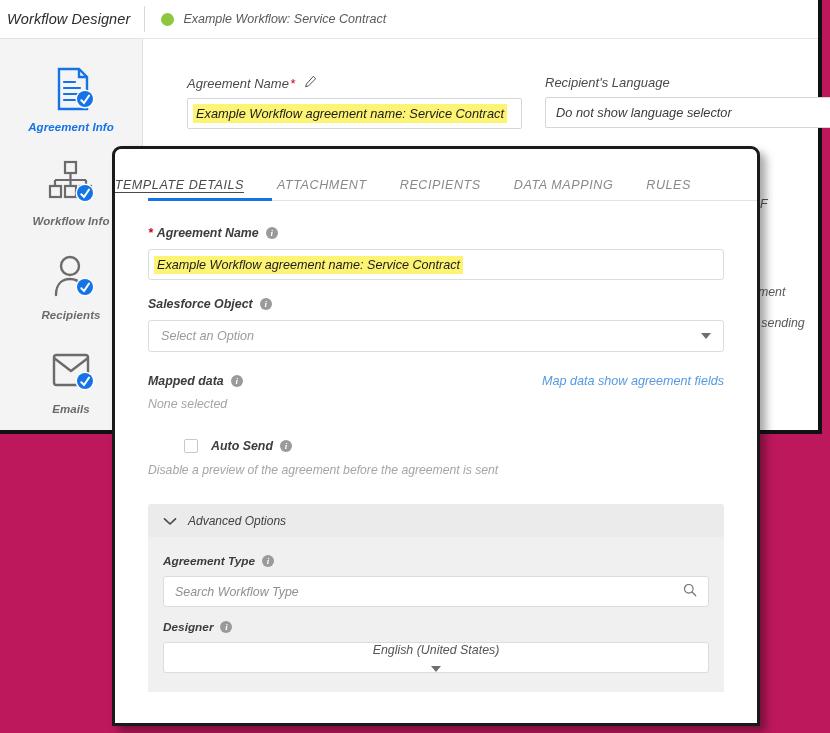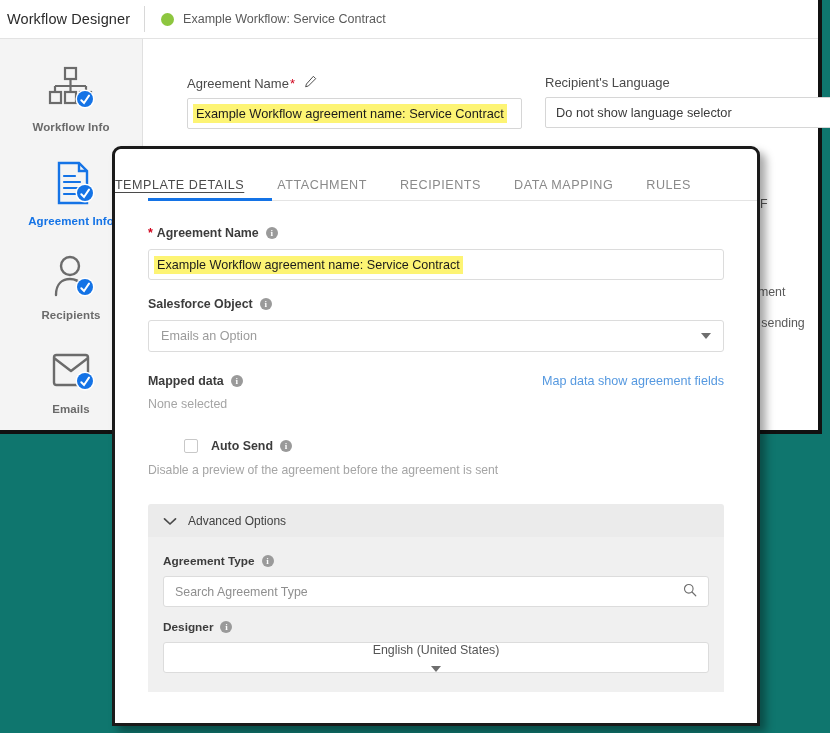--- a/index.html
+++ b/index.html
@@ -3,21 +3,21 @@
 <meta charset="utf-8">
 <style>
   * { box-sizing: border-box; margin: 0; padding: 0; }
   html, body {
     width: 830px; height: 733px;
     background: #ffffff;
     font-family: "Liberation Sans", sans-serif;
     overflow: hidden;
   }
 
-  #root { position: relative; width: 830px; height: 733px; background:#0f766e; }
+  #root { position: relative; width: 830px; height: 733px; background:#be185d;font-style:italic; }
 
   
   .bg-page {
     position: absolute; left: 0; top: 0;
     width: 822px; height: 434px;
     background: #ffffff;
     border-right: 4px solid #111;
     border-bottom: 4px solid #111;
   }
   .topbar {
@@ -159,51 +159,51 @@
   <div class="bg-page">
 
     <div class="topbar">
       <div class="topbar-title">Workflow Designer</div>
       <div class="topbar-sep"></div>
       <div class="status-dot"></div>
       <div class="topbar-sub">Example Workflow: Service Contract</div>
     </div>
 
     <div class="rail">
+
+      <div class="rail-item active">
+        <div class="rail-icon">
+          <svg viewBox="0 0 52 50" width="52" height="50">
+            <path d="M14 4 H34 L42 12 V44 H14 Z" fill="none" stroke="#1473e6" stroke-width="2.4"></path>
+            <path d="M34 4 V12 H42" fill="none" stroke="#1473e6" stroke-width="2.4"></path>
+            <path d="M19 17 H30 M19 23 H35 M19 29 H35 M19 35 H35" stroke="#1473e6" stroke-width="2.2" stroke-linecap="round"></path>
+            <circle cx="40" cy="34" r="9.5" fill="#fff"></circle>
+            <circle cx="40" cy="34" r="8" fill="#1473e6"></circle>
+            <path d="M36.3 35.3 L39 38 L44 30.6" fill="none" stroke="#fff" stroke-width="2" stroke-linecap="round"></path>
+          </svg>
+        </div>
+        <div class="rail-label">Agreement Info</div>
+      </div>
 
       <div class="rail-item">
         <div class="rail-icon">
           <svg viewBox="0 0 52 50" width="52" height="50">
             <rect x="20" y="3" width="11" height="11" fill="none" stroke="#6b6b6b" stroke-width="2.2"></rect>
             <path d="M25.5 14 V21 M10 21 H41 M10 21 V27 M25.5 21 V27 M41 21 V27" fill="none" stroke="#6b6b6b" stroke-width="2.2"></path>
             <rect x="5" y="27" width="11" height="11" fill="none" stroke="#6b6b6b" stroke-width="2.2"></rect>
             <rect x="20" y="27" width="11" height="11" fill="none" stroke="#6b6b6b" stroke-width="2.2"></rect>
             <rect x="35" y="27" width="11" height="11" fill="none" stroke="#6b6b6b" stroke-width="2.2"></rect>
             <circle cx="40" cy="34" r="9.5" fill="#fff"></circle>
             <circle cx="40" cy="34" r="8" fill="#1473e6"></circle>
             <path d="M36.3 35.3 L39 38 L44 30.6" fill="none" stroke="#fff" stroke-width="2" stroke-linecap="round"></path>
           </svg>
         </div>
         <div class="rail-label">Workflow Info</div>
       </div>
 
-      <div class="rail-item active">
-        <div class="rail-icon">
-          <svg viewBox="0 0 52 50" width="52" height="50">
-            <path d="M14 4 H34 L42 12 V44 H14 Z" fill="none" stroke="#1473e6" stroke-width="2.4"></path>
-            <path d="M34 4 V12 H42" fill="none" stroke="#1473e6" stroke-width="2.4"></path>
-            <path d="M19 17 H30 M19 23 H35 M19 29 H35 M19 35 H35" stroke="#1473e6" stroke-width="2.2" stroke-linecap="round"></path>
-            <circle cx="40" cy="34" r="9.5" fill="#fff"></circle>
-            <circle cx="40" cy="34" r="8" fill="#1473e6"></circle>
-            <path d="M36.3 35.3 L39 38 L44 30.6" fill="none" stroke="#fff" stroke-width="2" stroke-linecap="round"></path>
-          </svg>
-        </div>
-        <div class="rail-label">Agreement Info</div>
-      </div>
-
       <div class="rail-item">
         <div class="rail-icon">
           <svg viewBox="0 0 52 50" width="52" height="50">
             <circle cx="25" cy="13" r="9" fill="none" stroke="#6b6b6b" stroke-width="2.4"></circle>
             <path d="M11 42 C11 30 18 26 25 26 C30 26 34 28 37 32" fill="none" stroke="#6b6b6b" stroke-width="2.4" stroke-linecap="round"></path>
             <circle cx="40" cy="34" r="9.5" fill="#fff"></circle>
             <circle cx="40" cy="34" r="8" fill="#1473e6"></circle>
             <path d="M36.3 35.3 L39 38 L44 30.6" fill="none" stroke="#fff" stroke-width="2" stroke-linecap="round"></path>
           </svg>
         </div>
@@ -273,21 +273,21 @@
         </div>
         <div class="txt-input">
           <span class="hl">Example Workflow agreement name: Service Contract</span>
         </div>
 
         <div class="lbl" style="margin-top:17px;">
           <span>Salesforce Object</span>
           <span class="info-i">i</span>
         </div>
         <div class="sel-input">
-          <span>Emails an Option</span>
+          <span>Select an Option</span>
           <span class="caret"></span>
         </div>
 
         <div class="row-between">
           <div class="lbl">
             <span>Mapped data</span>
             <span class="info-i">i</span>
           </div>
           <div class="link">Map data show agreement fields</div>
         </div>
@@ -310,21 +310,21 @@
           </span>
           <span class="adv-title">Advanced Options</span>
         </div>
 
         <div class="adv-body">
           <div class="adv-lbl">
             <span>Agreement Type</span>
             <span class="info-i">i</span>
           </div>
           <div class="adv-input">
-            <span>Search Agreement Type</span>
+            <span>Search Workflow Type</span>
             <span>
               <svg width="14" height="14" viewBox="0 0 16 16">
                 <circle cx="6.6" cy="6.6" r="4.9" fill="none" stroke="#6e6e6e" stroke-width="1.3"></circle>
                 <path d="M10.3 10.3 L14.6 14.6" stroke="#6e6e6e" stroke-width="1.3" stroke-linecap="round"></path>
               </svg>
             </span>
           </div>
 
           <div class="adv-lbl">
             <span>Designer</span>

